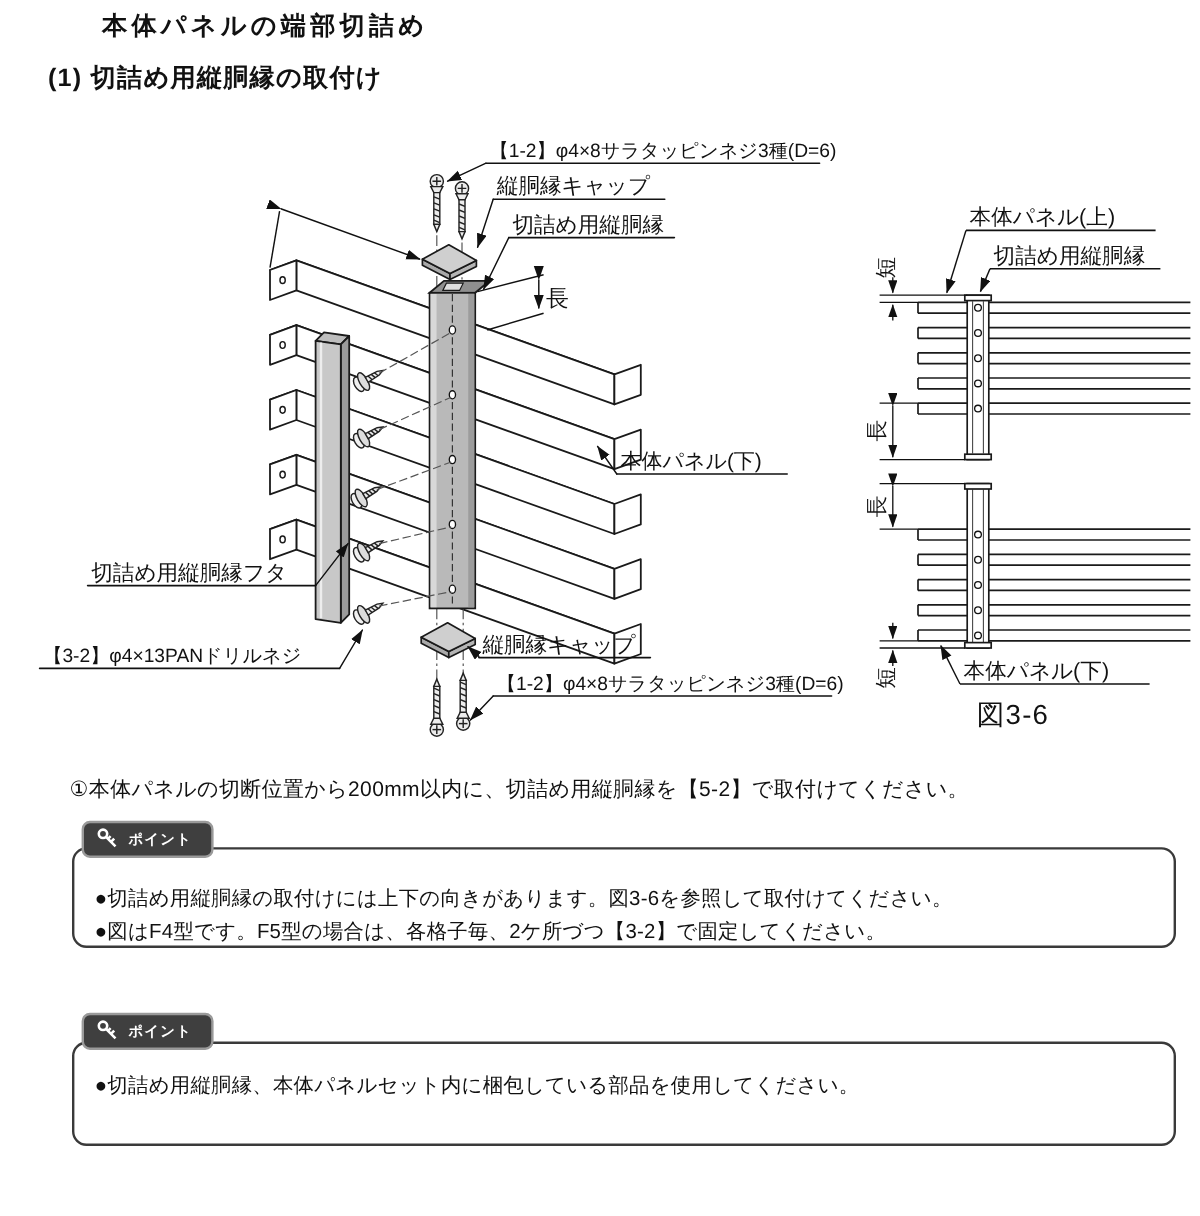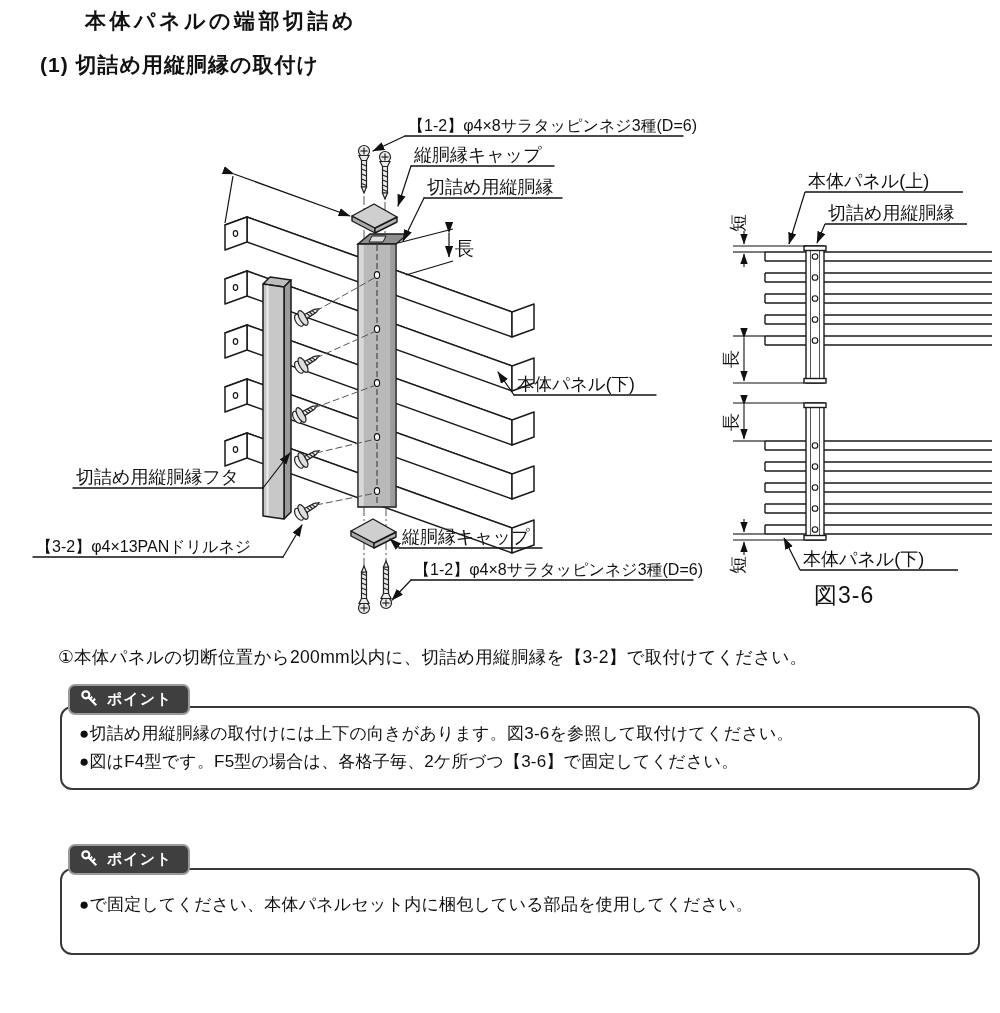--- a/index.html
+++ b/index.html
@@ -25,26 +25,26 @@
   .step2{top:801px;}
   .pbox{
     position:absolute;left:60px;width:920px;background:#fff;
     border:2.5px solid #3a3a3a;border-radius:12px;box-sizing:border-box;
   }
   .pbox1{top:706px;height:84px;}
   .pbox2{top:868px;height:87px;}
   .pbadge{
     position:absolute;left:6px;display:inline-flex;align-items:center;gap:7px;
     background:#3f3f3f;border:2px solid #9a9a9a;border-radius:7px;
-    padding:3px 16px 4px 10px;color:#fff;font-weight:bold;font-size:15px;
+    padding:3px 16px 4px 10px;color:#fff;font-weight:bold;font-size:12px;
     letter-spacing:1px;white-space:nowrap;
   }
   .pbox1 .pbadge{top:-24px;}
   .pbox2 .pbadge{top:-26px;}
-  .pitems{padding:12px 18px 0 17px;font-size:17px;line-height:28px;}
+  .pitems{padding:27px 18px 0 17px;font-size:17px;line-height:28px;}
   .pbox2 .pitems{padding-top:21px;}
   .pitem{white-space:nowrap;letter-spacing:.2px;}
   svg text{fill:#111;}
 </style>
 </head>
 <body>
 
 <div class="canvas">
 
   <div class="page-title">本体パネルの端部切詰め</div>
@@ -304,43 +304,43 @@
 
         <text x="803" y="470" font-size="18">本体パネル(下)</text>
         <line x1="800" y1="475" x2="958" y2="475" stroke="#111" stroke-width="1.3"></line>
         <line x1="800" y1="475" x2="784" y2="443" stroke="#111" stroke-width="1.2" marker-end="url(#ah)"></line>
       </g>
 
       <text x="814" y="508" font-size="23" letter-spacing="1">図3-6</text>
     </g>
   </svg>
 
-  <div class="step step1">①本体パネルの切断位置から200mm以内に、切詰め用縦胴縁を【3-2】で取付けてください。</div>
+  <div class="step step1">①本体パネルの切断位置から200mm以内に、切詰め用縦胴縁を【5-2】で取付けてください。</div>
 
   <div class="pbox pbox1">
     <div class="pbadge">
       <svg width="20" height="20" viewBox="0 0 24 24">
         <circle cx="7" cy="7" r="4.2" fill="none" stroke="#fff" stroke-width="2.6"></circle>
         <path d="M10,10 L19.5,19.5 M15,15 l3.2,-3.2 M12,12 l2.6,-2.6" stroke="#fff" stroke-width="2.6" fill="none"></path>
       </svg>
       <span>ポイント</span>
     </div>
     <div class="pitems">
       <div class="pitem">●切詰め用縦胴縁の取付けには上下の向きがあります。図3-6を参照して取付けてください。</div>
-      <div class="pitem">●図はF4型です。F5型の場合は、各格子毎、2ケ所づつ【3-6】で固定してください。</div>
+      <div class="pitem">●図はF4型です。F5型の場合は、各格子毎、2ケ所づつ【3-2】で固定してください。</div>
     </div>
   </div>
 
 
   <div class="pbox pbox2">
     <div class="pbadge">
       <svg width="20" height="20" viewBox="0 0 24 24">
         <circle cx="7" cy="7" r="4.2" fill="none" stroke="#fff" stroke-width="2.6"></circle>
         <path d="M10,10 L19.5,19.5 M15,15 l3.2,-3.2 M12,12 l2.6,-2.6" stroke="#fff" stroke-width="2.6" fill="none"></path>
       </svg>
       <span>ポイント</span>
     </div>
     <div class="pitems">
-      <div class="pitem">●で固定してください、本体パネルセット内に梱包している部品を使用してください。</div>
+      <div class="pitem">●切詰め用縦胴縁、本体パネルセット内に梱包している部品を使用してください。</div>
     </div>
   </div>
 
 </div>
 
 </body></html>

